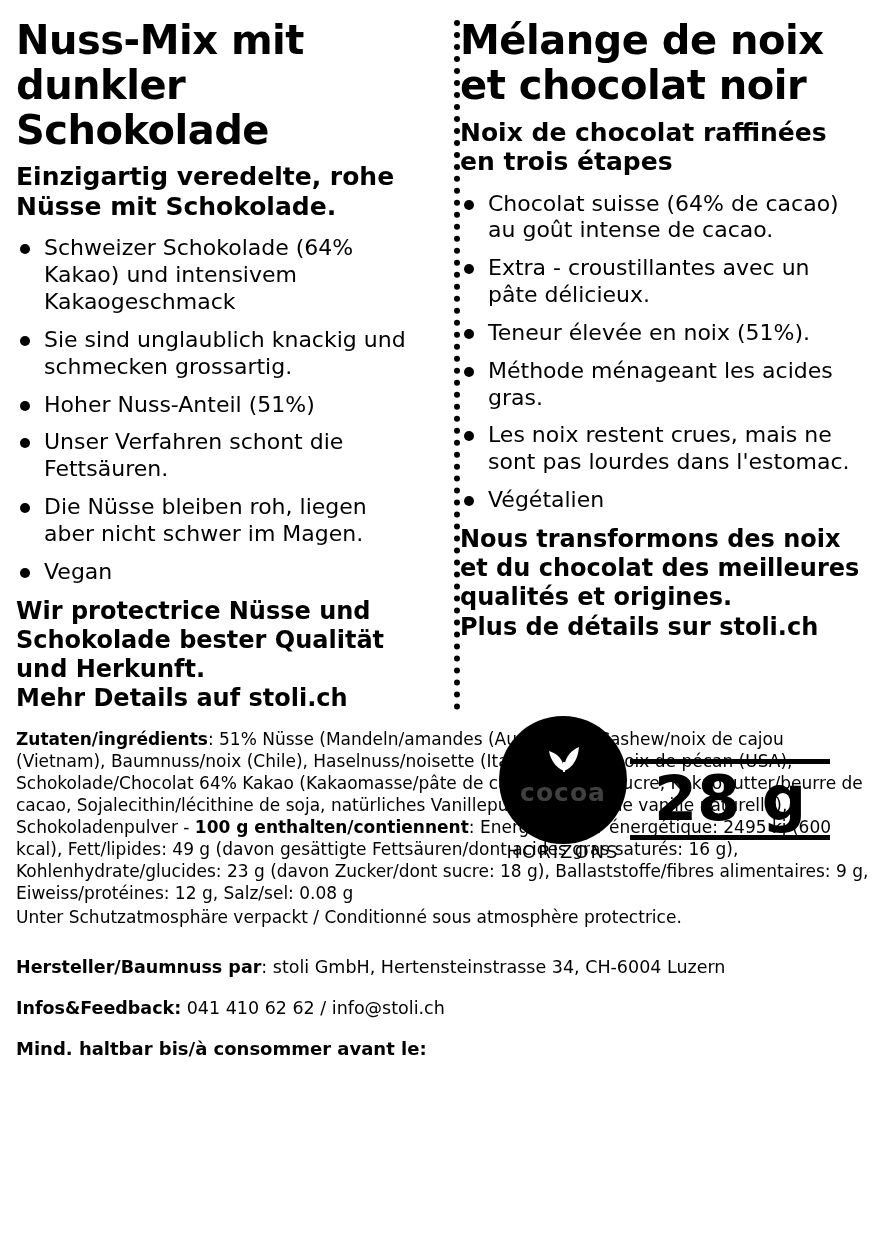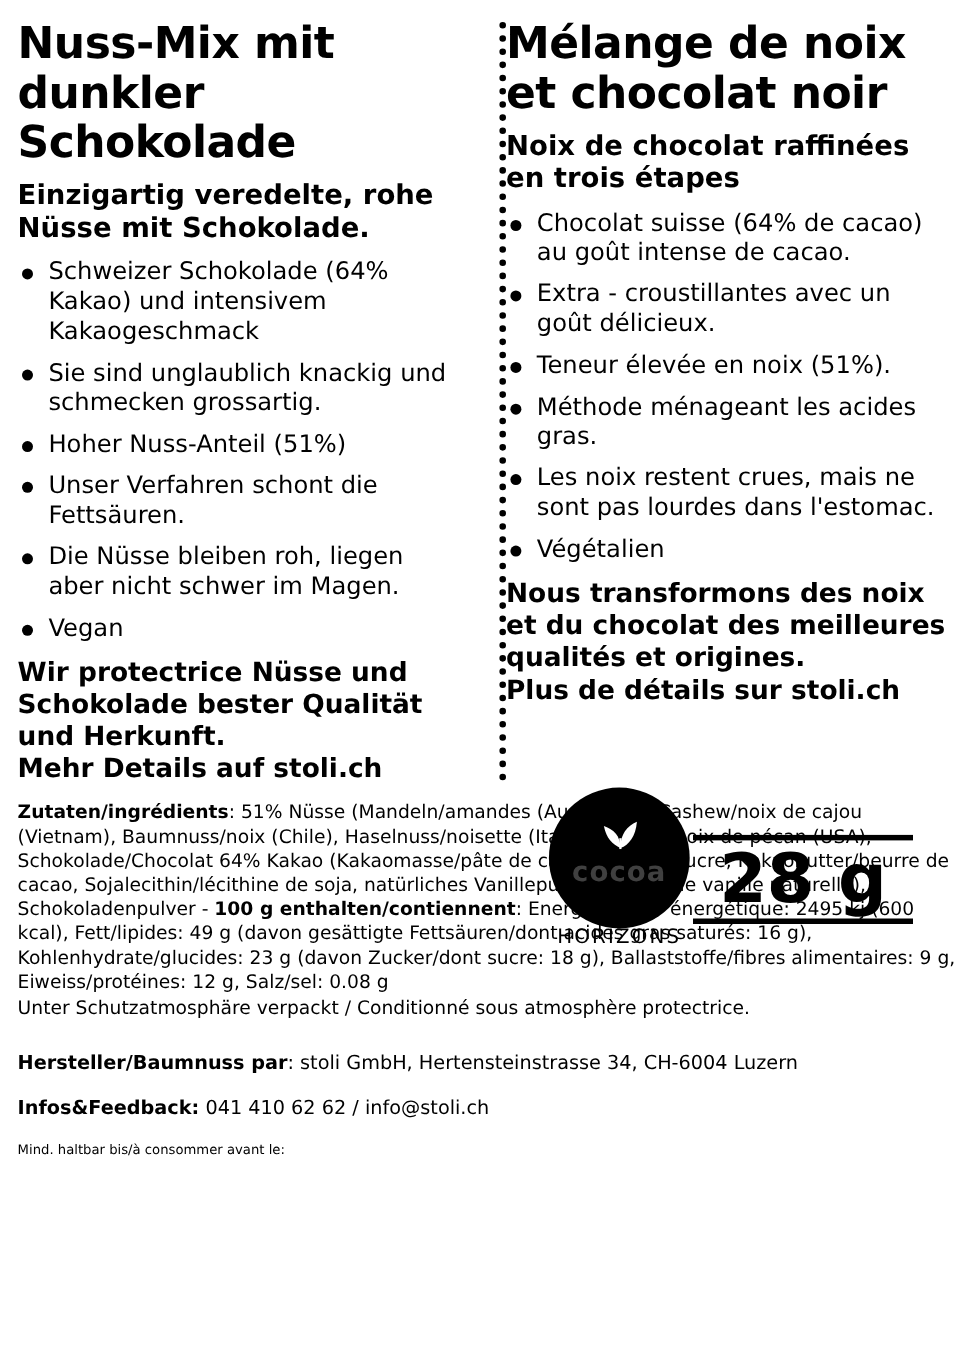--- a/index.html
+++ b/index.html
@@ -90,21 +90,21 @@
     line-height: 1.30;
     text-align: left;
   }
   .info p { margin: 0 0 2px 0; }
   .info b { font-weight: bold; }
   .spacer-sm { height: 8px; }
 
   .maker { font-size: 17.5px; line-height: 1.35; }
   .maker b { font-weight: bold; }
 
-  .bestbefore { font-size: 12px; font-weight: normal; margin-top: 14px; }
+  .bestbefore { font-size: 18px; font-weight: bold; margin-top: 14px; }
   .storage { font-size: 17.5px; margin-top: 2px; }
 
   
   .footer {
     position: absolute;
     left: 16px;
     right: 16px;
     bottom: 6px;
     height: 150px;
   }
@@ -193,21 +193,21 @@
         <span class="line">und Herkunft.</span>
         <span class="line">Mehr Details auf stoli.ch</span>
       </div>
     </div>
 
     <div class="col right">
       <h1 class="title">Mélange de noix et chocolat noir</h1>
       <h2 class="subtitle">Noix de chocolat raffinées en trois étapes</h2>
       <ul class="bullets">
         <li>Chocolat suisse (64% de cacao) au goût intense de cacao.</li>
-        <li>Extra - croustillantes avec un goût délicieux.</li>
+        <li>Extra - croustillantes avec un pâte délicieux.</li>
         <li>Teneur élevée en noix (51%).</li>
         <li>Méthode ménageant les acides gras.</li>
         <li>Les noix restent crues, mais ne sont pas lourdes dans l'estomac.</li>
         <li>Végétalien</li>
       </ul>
       <div class="closing">
         <span class="line">Nous transformons des noix</span>
         <span class="line">et du chocolat des meilleures</span>
         <span class="line">qualités et origines.</span>
         <span class="line">Plus de détails sur stoli.ch</span>

